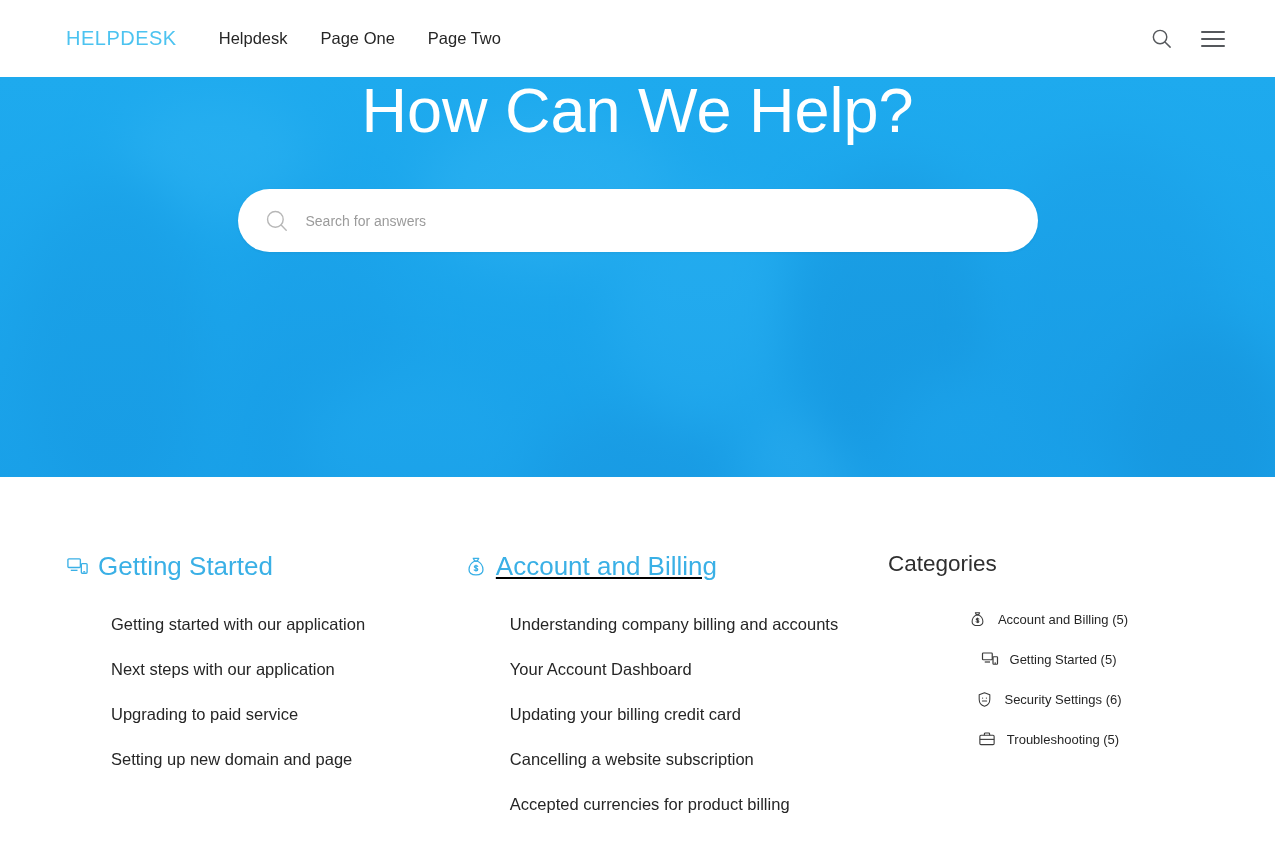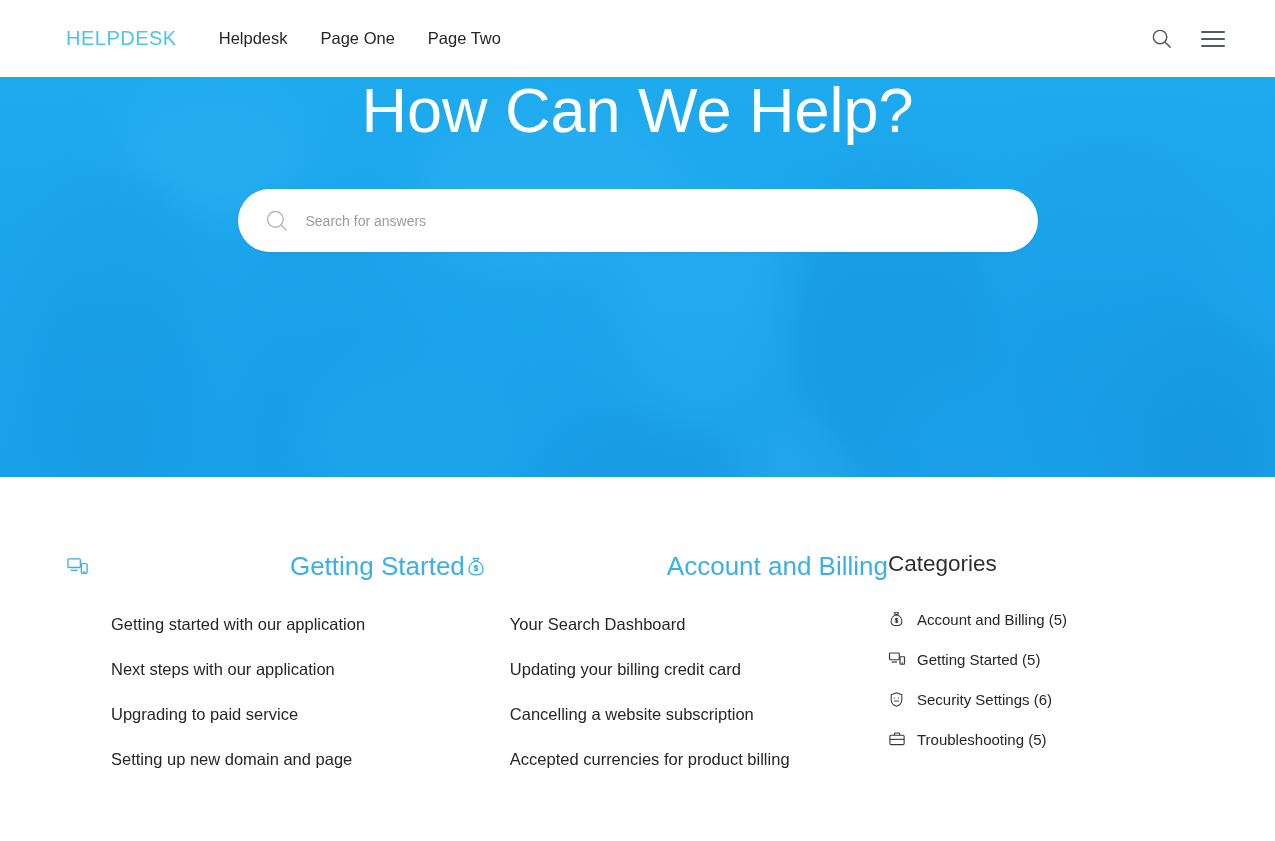--- a/index.html
+++ b/index.html
@@ -176,33 +176,32 @@
     display: flex;
     padding: 74px 66px 0 66px;
     gap: 0;
   }
 
   .col {
     display: flex;
     flex-direction: column;
   }
   .col-a { width: 410px; }
-  .col-b { width: 435px; }
+  .col-b { width: 435px; text-decoration: underline; }
   .col-c { width: 330px; }
 
   .section-heading {
     display: flex;
     align-items: center;
     gap: 9px;
     color: #3ab0e6;
     font-size: 26px;
     font-weight: 400;
     margin-bottom: 20px;
     cursor: pointer;
-    justify-content: space-between;
   }
   .section-heading .sec-icon {
     color: #3ab0e6;
     display: flex;
     align-items: center;
     flex: 0 0 auto;
   }
 
   .link-list {
     list-style: none;
@@ -226,24 +225,25 @@
     font-weight: 400;
     margin-bottom: 22px;
   }
 
   .cat-list { list-style: none; }
   .cat-item {
     display: flex;
     align-items: center;
     gap: 11px;
     padding: 11px 0;
-    font-size: 15px;
+    font-size: 13px;
     color: #262626;
     text-decoration: none;
     cursor: pointer;
+    justify-content: center;
   }
   .cat-item .cat-icon {
     flex: 0 0 auto;
     width: 18px;
     height: 18px;
     display: flex;
     align-items: center;
     justify-content: center;
     color: #3b3b3b;
   }
@@ -334,21 +334,22 @@
       <span class="sec-icon">
         <svg width="22" height="22" viewBox="0 0 24 24" fill="none" stroke="currentColor" stroke-width="1.4" stroke-linejoin="round">
           <path d="M9 2.5h6l-1.6 3h-2.8z"></path>
           <path d="M10.6 5.5C7 7.3 4.4 11 4.4 15c0 3.6 3.2 5.6 7.6 5.6s7.6-2 7.6-5.6c0-4-2.6-7.7-6.2-9.5z"></path>
           <path d="M12 10v6.4M13.9 11.3c-.5-.5-1.2-.8-1.9-.8-1 0-1.8.5-1.8 1.3 0 1.8 3.7 1 3.7 2.9 0 .8-.8 1.4-1.9 1.4-.8 0-1.5-.3-2-.9" stroke-linecap="round"></path>
         </svg>
       </span>
       <span>Account and Billing</span>
     </div>
     <ul class="link-list">
-      <li><a class="article-link">Your Search Dashboard</a></li>
+      <li><a class="article-link">Understanding company billing and accounts</a></li>
+      <li><a class="article-link">Your Account Dashboard</a></li>
       <li><a class="article-link">Updating your billing credit card</a></li>
       <li><a class="article-link">Cancelling a website subscription</a></li>
       <li><a class="article-link">Accepted currencies for product billing</a></li>
     </ul>
   </div>
 
   <div class="col col-c">
     <h2 class="cat-title">Categories</h2>
     <ul class="cat-list">
 

